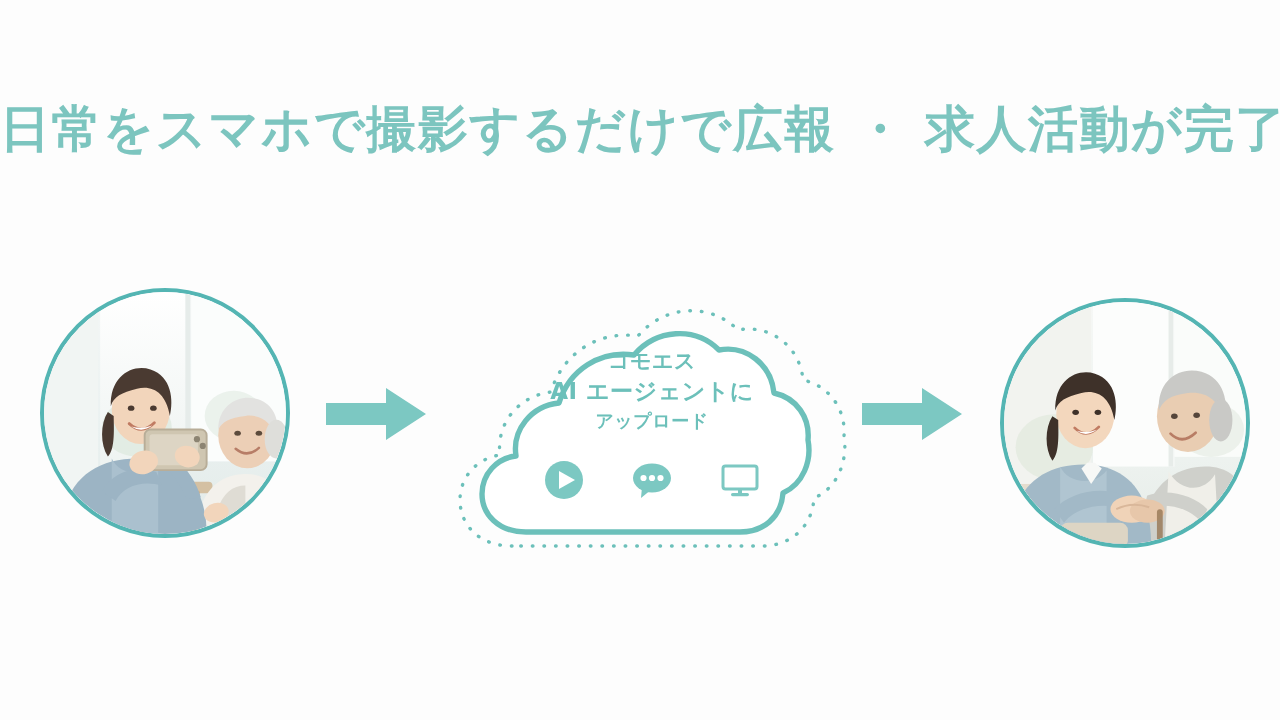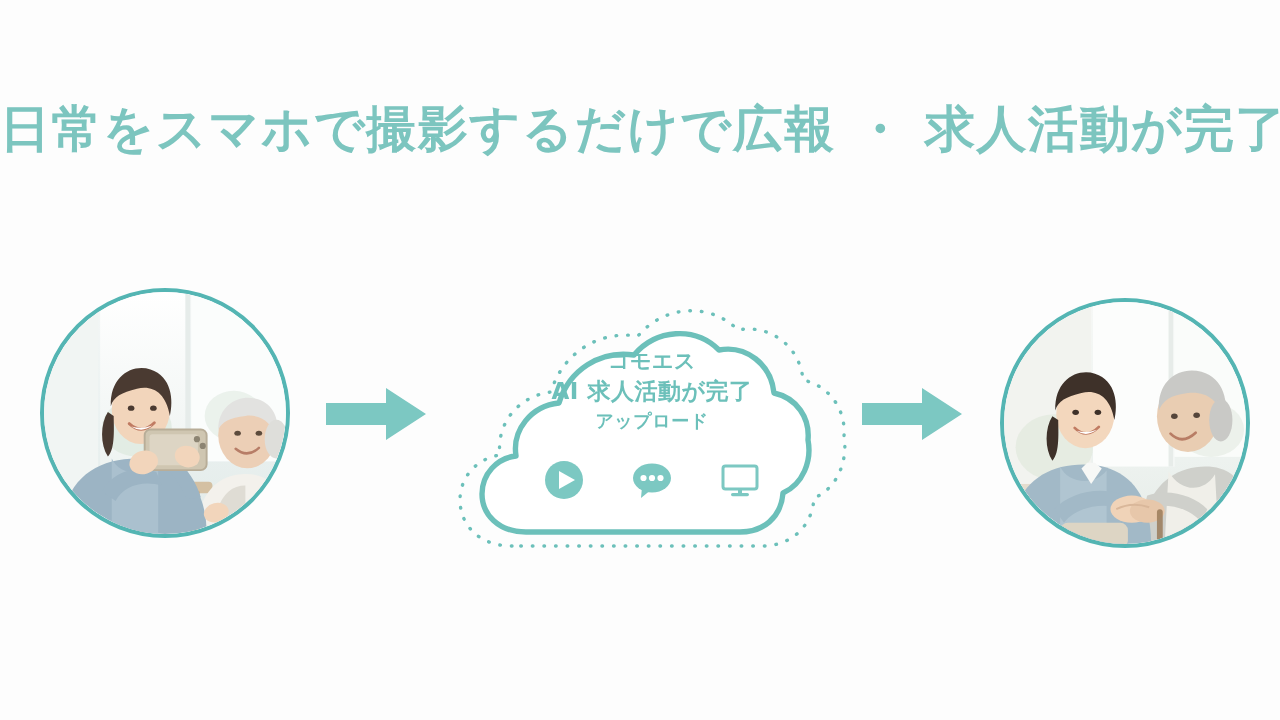--- a/index.html
+++ b/index.html
@@ -213,21 +213,21 @@
                C204 55 243 52 267 76
                C294 71 319 90 322 119
                C345 124 358 144 356 166
                C360 187 351 210 331 219
                C329 244 311 258 288 258
                Z" fill="#ffffff" stroke="#6cc0ba" stroke-width="5.4" stroke-linejoin="round"></path>
     </svg>
 
     <div class="cloud-text">
       <div class="line1">コモエス</div>
-      <div class="line2">AI 求人活動が完了</div>
+      <div class="line2">AI エージェントに</div>
       <div class="line3">アップロード</div>
     </div>
 
     <div class="cloud-icons">
       <span class="icn">
         <svg viewBox="0 0 44 44" aria-hidden="true">
           <circle cx="22" cy="22" r="19" fill="#7cc8c2"></circle>
           <polygon points="17,13 33,22 17,31" fill="#ffffff"></polygon>
         </svg>
       </span>

